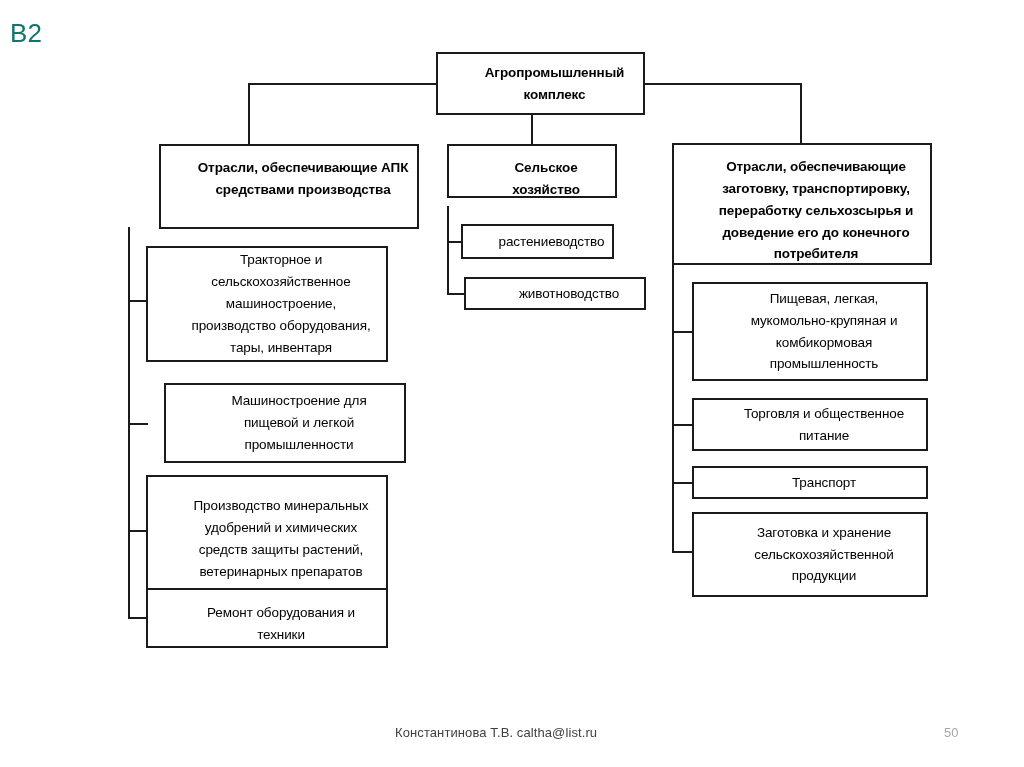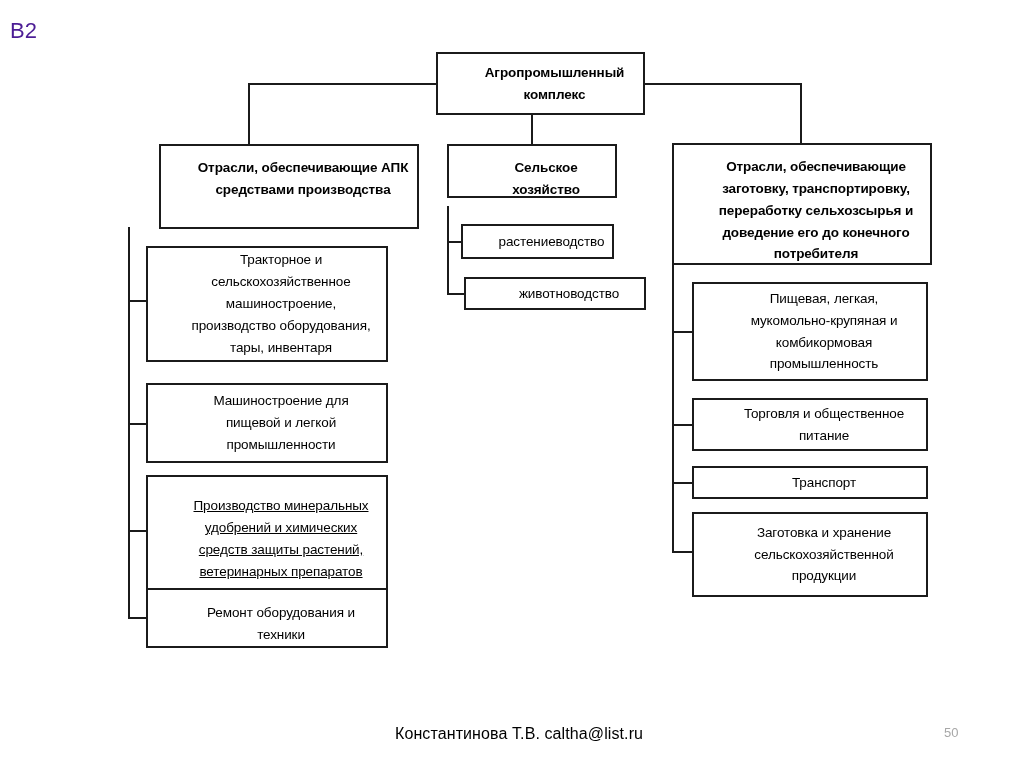--- a/index.html
+++ b/index.html
@@ -18,23 +18,23 @@
     height: 767px;
     background: #ffffff;
     overflow: hidden;
   }
 
   
   .slide-label {
     position: absolute;
     left: 10px;
     top: 20px;
-    font-size: 22px;
+    font-size: 26px;
     line-height: 1;
-    color: #4c1d95;
+    color: #0f766e;
     letter-spacing: 0.2px;
   }
 
   
   .node {
     position: absolute;
     box-sizing: border-box;
     background: #ffffff;
     border: 2px solid #1b1b1b;
     display: flex;
@@ -73,22 +73,22 @@
     z-index: 1;
   }
   .ln.h { height: 2px; }
   .ln.v { width: 2px; }
 
   
   .footer-text {
     position: absolute;
     left: 395px;
     top: 725px;
-    font-size: 16px;
-    color: #000000;
+    font-size: 13px;
+    color: #404040;
     letter-spacing: 0.1px;
     white-space: nowrap;
   }
   .footer-page {
     position: absolute;
     left: 944px;
     top: 725px;
     font-size: 13px;
     color: #a7a7a7;
   }
@@ -137,27 +137,27 @@
   </div>
 
   <div class="node normal center-v" style="left:146px; top:246px; width:242px; height:116px;">
     <span class="txt">Тракторное и
 сельскохозяйственное
 машиностроение,
 производство оборудования,
 тары, инвентаря</span>
   </div>
 
-  <div class="node normal center-v" style="left:146px; top:383px; width:242px; height:80px;">
+  <div class="node normal center-v" style="left:164px; top:383px; width:242px; height:80px;">
     <span class="txt">Машиностроение для
 пищевой и легкой
 промышленности</span>
   </div>
 
-  <div class="node normal center-v" style="left:146px; top:475px; width:242px; height:128px;text-decoration:underline;">
+  <div class="node normal center-v" style="left:146px; top:475px; width:242px; height:128px;">
     <span class="txt">Производство минеральных
 удобрений и химических
 средств защиты растений,
 ветеринарных препаратов</span>
   </div>
 
   <div class="node normal center-v" style="left:146px; top:588px; width:242px; height:60px;align-items:flex-end;">
     <span class="txt">Ремонт оборудования и
 техники</span>
   </div>

